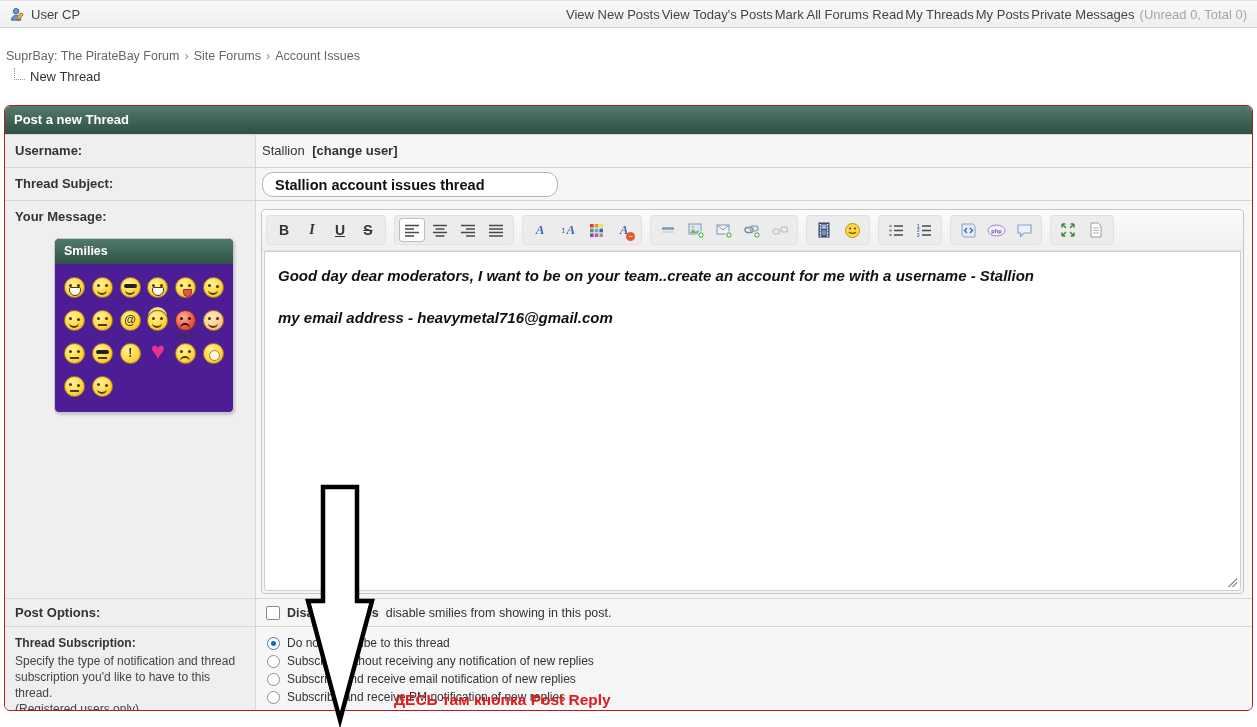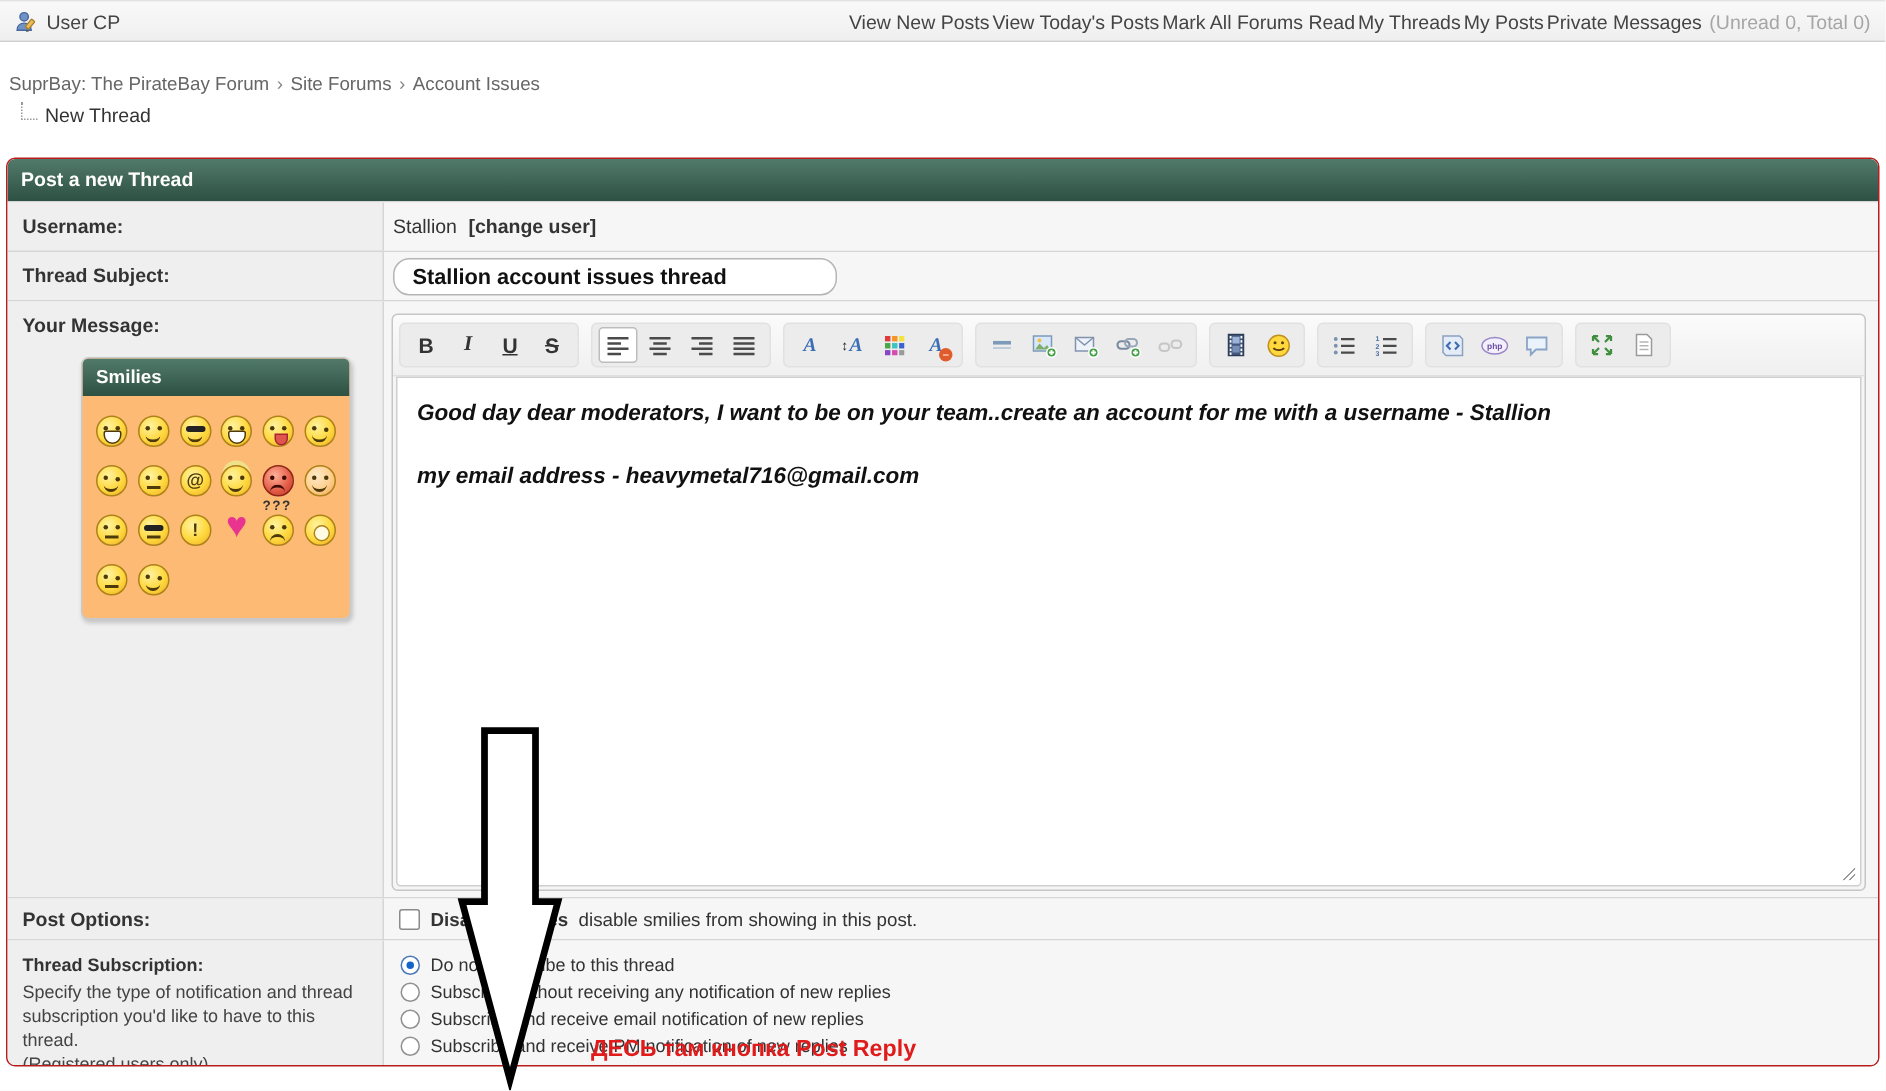--- a/index.html
+++ b/index.html
@@ -58,21 +58,21 @@
   .subject-input {
     width:296px; height:25px; border:1px solid #b5b5b5; border-radius:11px;
     padding:0 12px; font-family:"Liberation Sans",sans-serif;
     font-size:14.5px; font-weight:bold; color:#111; background:#fff; outline:none;
   }
 
   .row-message { height:398px; flex:none; }
 
   
   .smilies-box {
-    width:180px; margin:14px 0 0 39px; background:#fdba74;
+    width:180px; margin:14px 0 0 39px; background:#4c1d95;
     border:1px solid #c9c9c9; border-radius:5px; box-shadow:1px 2px 3px rgba(0,0,0,.18);
     overflow:hidden;
   }
   .smilies-head {
     height:25px; line-height:25px; padding-left:9px; color:#fff; font-weight:bold; font-size:12.5px;
     background:linear-gradient(#527a6a,#2d5143); border-radius:4px 4px 0 0;
   }
   .smilies-grid {
     display:grid; grid-template-columns:repeat(6,1fr); row-gap:10px;
     padding:12px 6px 14px; justify-items:center;

